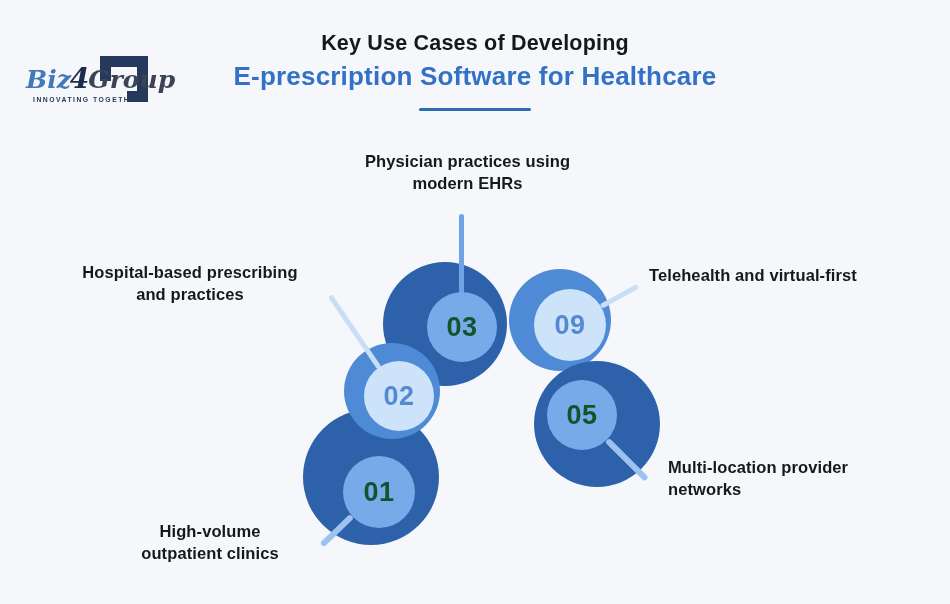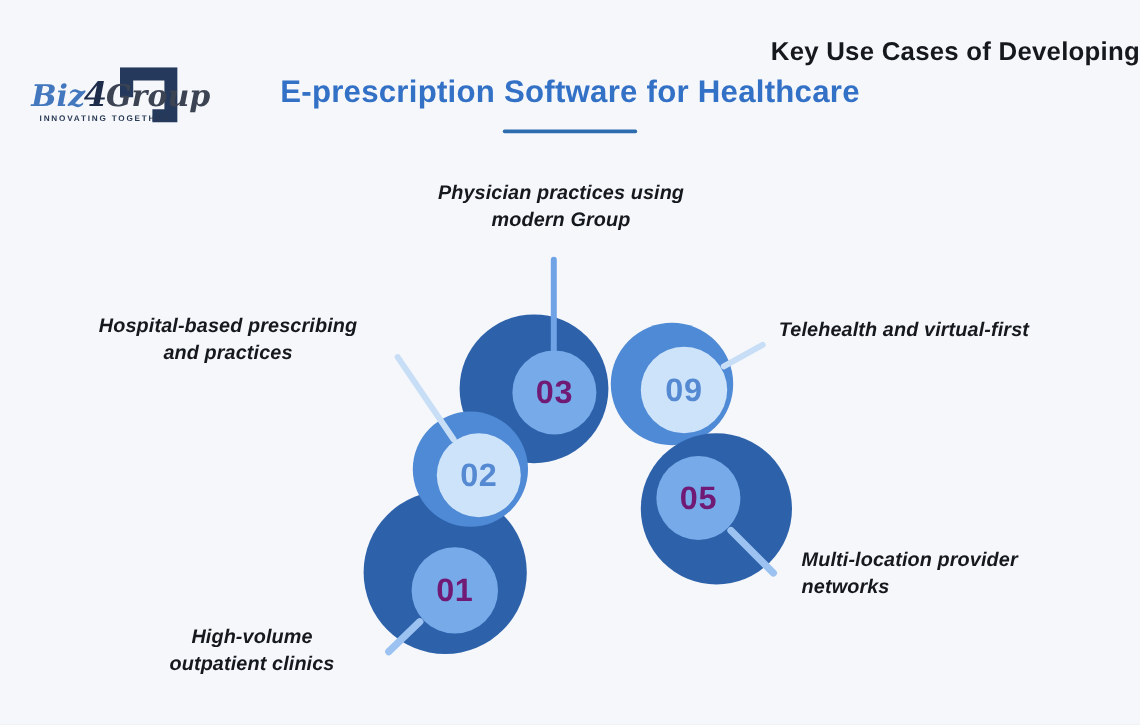--- a/index.html
+++ b/index.html
@@ -42,49 +42,49 @@
   .logo-text .four { color: #1C2C4A; font-weight: 700; font-size: 28px; margin: 0 -1px; }
   .logo-text .group { color: var(--logo-gray); font-weight: 600; }
   .logo-tagline {
     position: absolute; left: 13px; top: 50px;
     font-size: 6.8px; font-weight: 700; letter-spacing: 1.5px;
     color: #2A3A55; white-space: nowrap;
   }
 
   
   .title-block { position: absolute; left: 0; top: 31px; width: 100%; text-align: center; }
-  .title-line1 { font-size: 21.5px; font-weight: 600; color: var(--text-dark); letter-spacing: 0.2px; text-align: right; }
+  .title-line1 { font-size: 21.5px; font-weight: 600; color: var(--text-dark); letter-spacing: 0.2px; }
   .title-line2 { font-size: 26px; font-weight: 700; color: var(--title-accent); margin-top: 5px; letter-spacing: 0.2px; }
   .title-underline {
     width: 112px; height: 3px; background: var(--underline);
     margin: 16px auto 0 auto; border-radius: 2px;
   }
 
   
   .node { position: absolute; left: 0; top: 0; }
   .outer, .inner { position: absolute; border-radius: 50%; }
   .outer.dark { background: var(--circle-dark); }
   .outer.mid  { background: var(--circle-mid); }
   .inner {
     display: flex; align-items: center; justify-content: center;
     font-weight: 700; font-size: 27px; letter-spacing: 0.5px;
   }
-  .inner.mid   { background: var(--inner-mid); color: #701a75; }
+  .inner.mid   { background: var(--inner-mid); color: #14532d; }
   .inner.light { background: var(--inner-light); color: var(--number-on-light); }
   .connector {
     position: absolute; border-radius: 99px;
     transform-origin: left center;
   }
 
   .label {
     position: absolute; z-index: 10;
     font-size: 16.5px; font-weight: 600; line-height: 1.35;
     color: var(--text-dark); letter-spacing: 0.1px;
   }
-  .label span { display: block; font-style: italic; }
+  .label span { display: block; }
   .label.align-right { text-align: center; }
   .label.align-center { text-align: center; }
 </style>
 </head>
 <body>
 
 <div class="canvas">
 
   <div class="logo">
     <svg class="logo-bracket" viewBox="0 0 48 46">
@@ -137,21 +137,21 @@
   <div class="node" style="z-index:5">
     <div class="outer dark" style="left:534px;top:361px;width:126px;height:126px"></div>
     <div class="connector" style="left:607px;top:437px;width:56px;height:6px;background:var(--line-light);transform:rotate(45deg)"></div>
     <div class="inner mid" style="left:547px;top:380px;width:70px;height:70px">
       <span>05</span>
     </div>
   </div>
 
   <div class="label align-center" style="left:340px;top:150px;width:255px">
     <span>Physician practices using</span>
-    <span>modern Group</span>
+    <span>modern EHRs</span>
   </div>
 
   <div class="label align-right" style="right:640px;top:261px;width:240px">
     <span>Hospital-based prescribing</span>
     <span>and practices</span>
   </div>
 
   <div class="label" style="left:649px;top:264px;width:240px">
     <span>Telehealth and virtual-first</span>
   </div>

